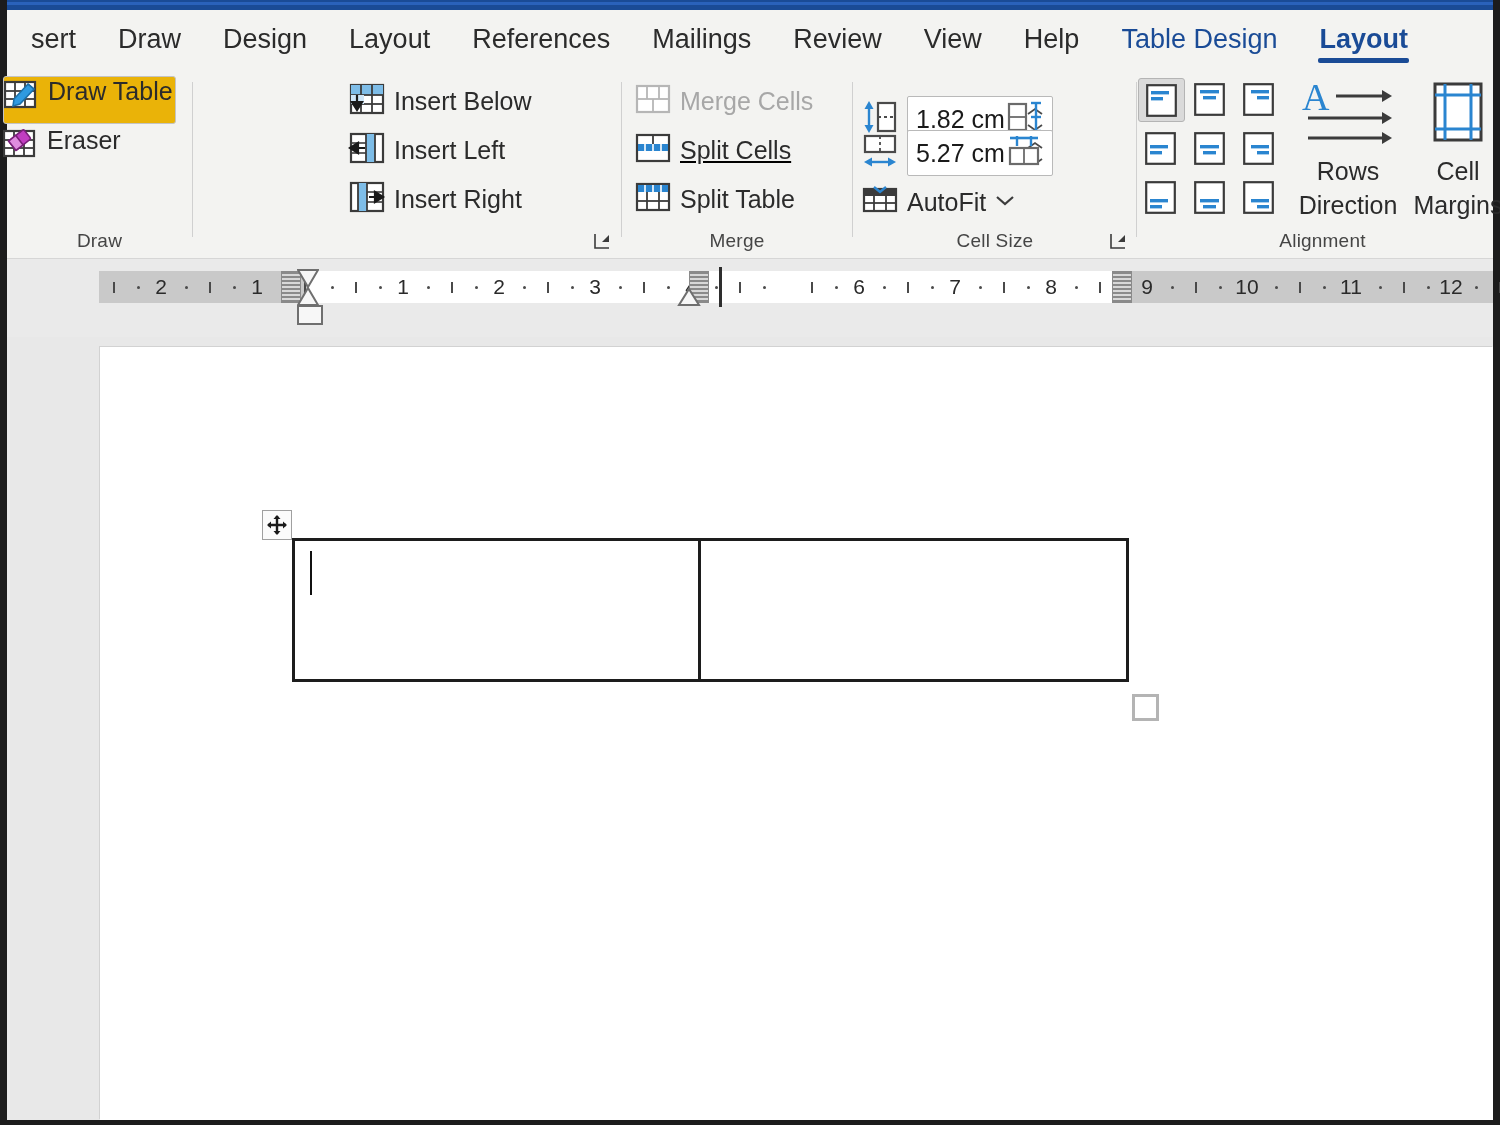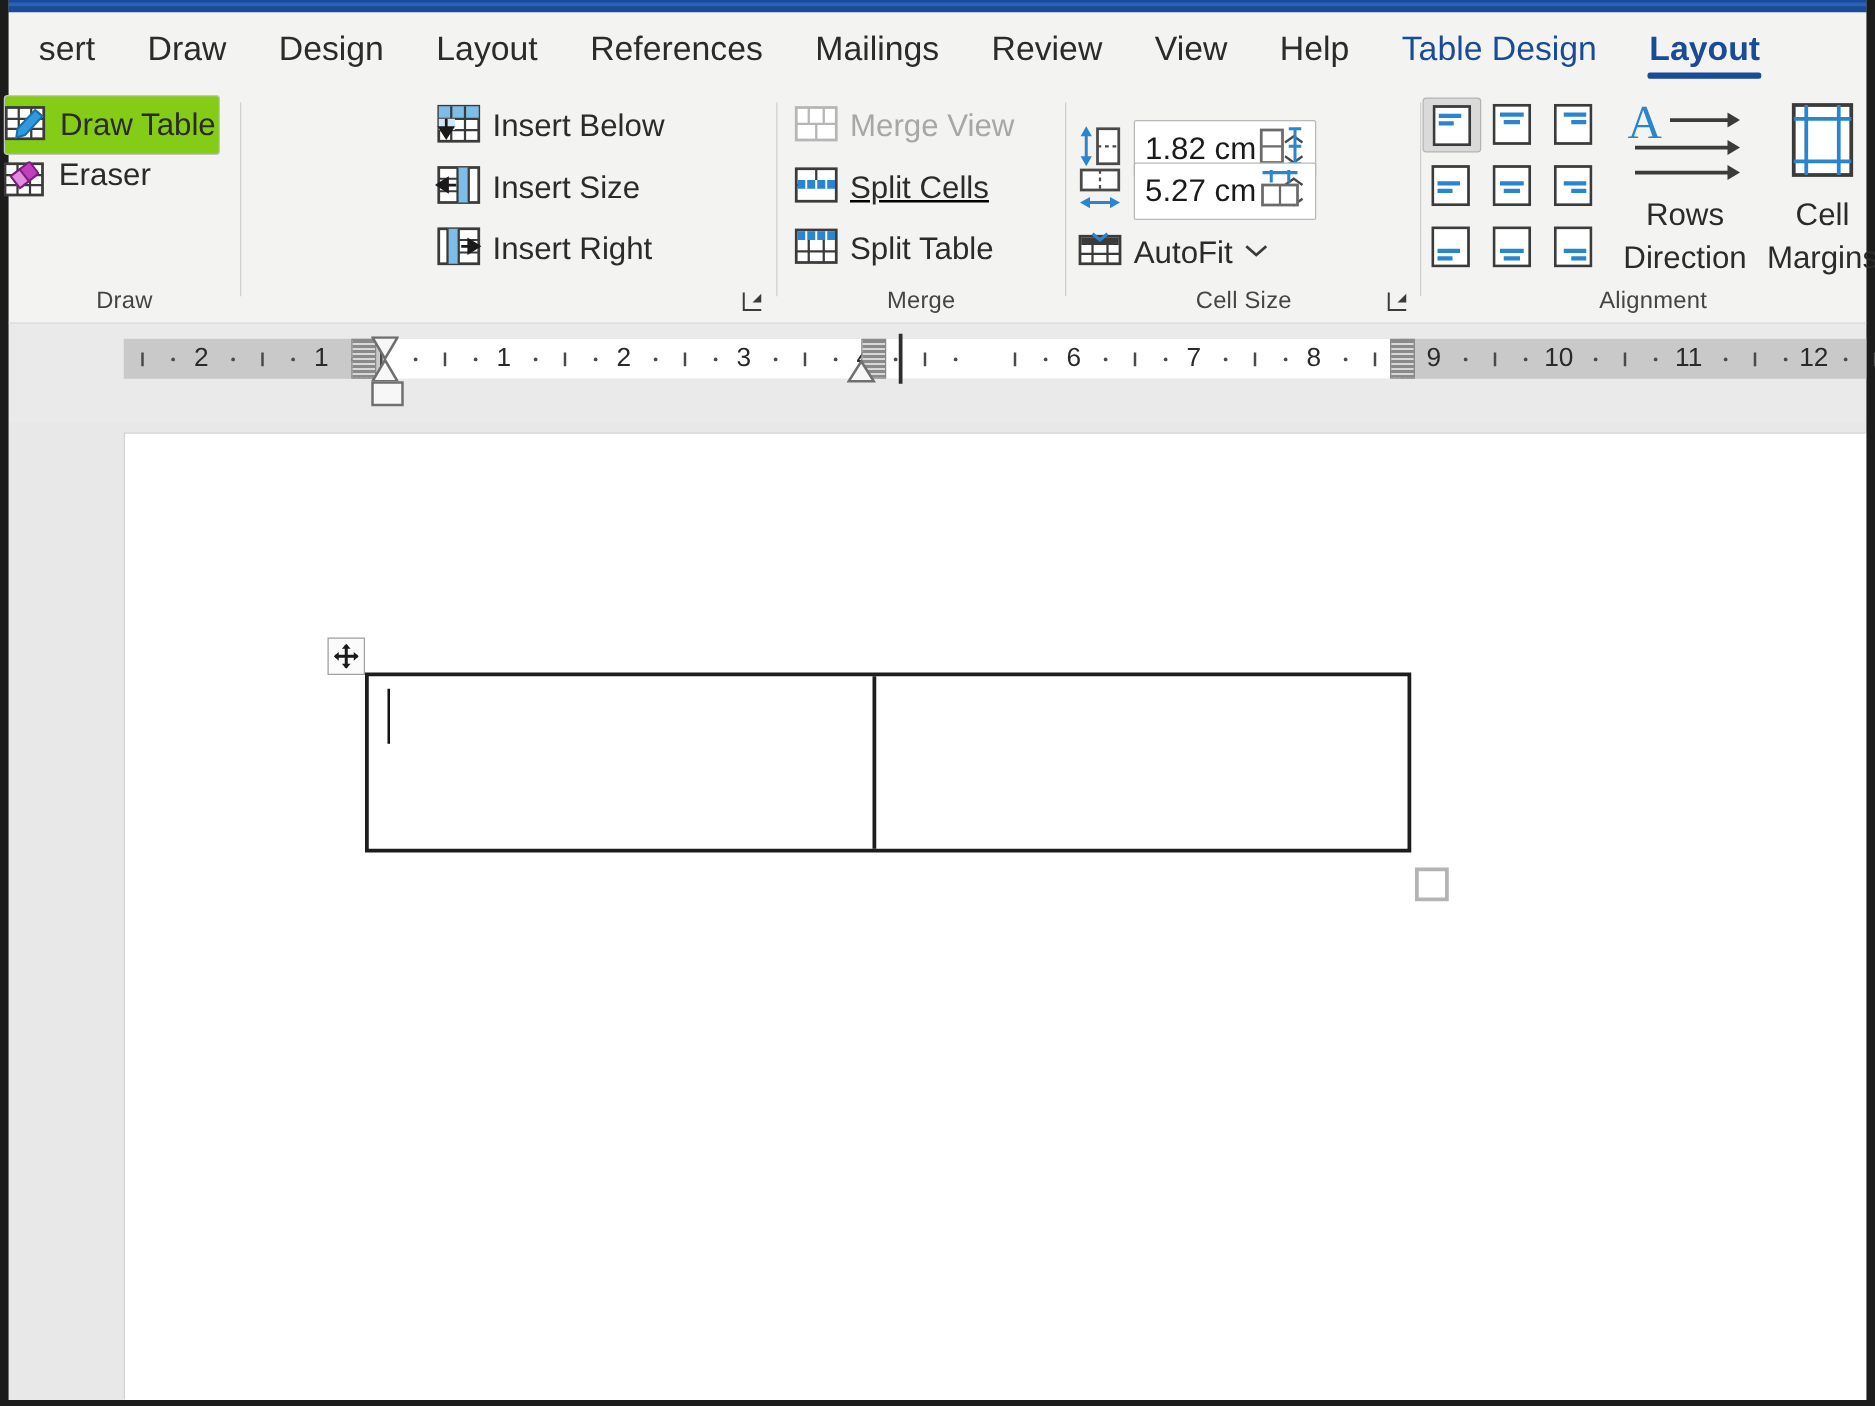--- a/index.html
+++ b/index.html
@@ -57,22 +57,22 @@
   }
   .dialog-launcher svg{display:block;}
 
   
   .ico{display:inline-block;vertical-align:middle;}
 
   
   .drawgrp{left:0;width:185px;}
   .dt-btn{
     position:absolute;left:-4px;top:8px;width:171px;height:46px;
-    background:#84cc16;border:1px solid #c4c4c4;border-radius:3px;
-    display:flex;align-items:center;cursor:pointer;
+    background:#eab308;border:1px solid #c4c4c4;border-radius:3px;
+    display:flex;align-items:flex-start;cursor:pointer;
   }
   .er-btn{
     position:absolute;left:-4px;top:58px;width:171px;height:44px;
     display:flex;cursor:pointer;background:transparent;
   }
   .rowlbl{font-size:25px;color:#2b2b2b;margin-left:8px;white-space:nowrap;}
 
   
   .rcgrp{left:186px;width:428px;}
   .insert-above{
@@ -291,21 +291,21 @@
           <svg width="38" height="36" viewBox="0 0 38 36">
             <rect x="3" y="4" width="32" height="28" fill="#fff" stroke="#3b3b3b" stroke-width="2.2"></rect>
             <rect x="18" y="4" width="9" height="28" fill="#7ebde8"></rect>
             <line x1="18" y1="4" x2="18" y2="32" stroke="#3b3b3b" stroke-width="1.8"></line>
             <line x1="27" y1="4" x2="27" y2="32" stroke="#3b3b3b" stroke-width="1.8"></line>
             <line x1="3" y1="13" x2="18" y2="13" stroke="#3b3b3b" stroke-width="1.6"></line>
             <line x1="3" y1="23" x2="18" y2="23" stroke="#3b3b3b" stroke-width="1.6"></line>
             <path d="M17 18 L5 18 M2 18 L10 13 L10 23 Z" stroke="#1a1a1a" stroke-width="2.2" fill="#1a1a1a"></path>
           </svg>
         </span>
-        <span class="rowlbl">Insert Size</span>
+        <span class="rowlbl">Insert Left</span>
       </div>
 
       <div class="ins-item i3">
         <span class="ico">
           <svg width="38" height="36" viewBox="0 0 38 36">
             <rect x="3" y="4" width="32" height="28" fill="#fff" stroke="#3b3b3b" stroke-width="2.2"></rect>
             <rect x="10" y="4" width="9" height="28" fill="#7ebde8"></rect>
             <line x1="10" y1="4" x2="10" y2="32" stroke="#3b3b3b" stroke-width="1.8"></line>
             <line x1="19" y1="4" x2="19" y2="32" stroke="#3b3b3b" stroke-width="1.8"></line>
             <line x1="19" y1="13" x2="35" y2="13" stroke="#3b3b3b" stroke-width="1.6"></line>
@@ -329,21 +329,21 @@
       <div class="m-item m1 disabled">
         <span class="ico">
           <svg width="38" height="36" viewBox="0 0 38 36">
             <rect x="3" y="5" width="32" height="26" fill="#fff" stroke="#b6b6b6" stroke-width="2.2"></rect>
             <line x1="3" y1="18" x2="35" y2="18" stroke="#b6b6b6" stroke-width="1.8"></line>
             <line x1="13" y1="5" x2="13" y2="18" stroke="#b6b6b6" stroke-width="1.8"></line>
             <line x1="25" y1="5" x2="25" y2="18" stroke="#b6b6b6" stroke-width="1.8"></line>
             <line x1="19" y1="18" x2="19" y2="31" stroke="#b6b6b6" stroke-width="1.8"></line>
           </svg>
         </span>
-        <span class="rowlbl">Merge View</span>
+        <span class="rowlbl">Merge Cells</span>
       </div>
       <div class="m-item m2">
         <span class="ico">
           <svg width="38" height="36" viewBox="0 0 38 36">
             <rect x="3" y="5" width="32" height="26" fill="#fff" stroke="#3b3b3b" stroke-width="2.2"></rect>
             <line x1="3" y1="18" x2="35" y2="18" stroke="#3b3b3b" stroke-width="1.8"></line>
             <line x1="19" y1="5" x2="19" y2="18" stroke="#3b3b3b" stroke-width="1.8"></line>
             <rect x="4" y="14" width="30" height="7" fill="#2a85d0"></rect>
             <line x1="11" y1="14" x2="11" y2="21" stroke="#fff" stroke-width="1.6"></line>
             <line x1="19" y1="14" x2="19" y2="21" stroke="#fff" stroke-width="1.6"></line>

